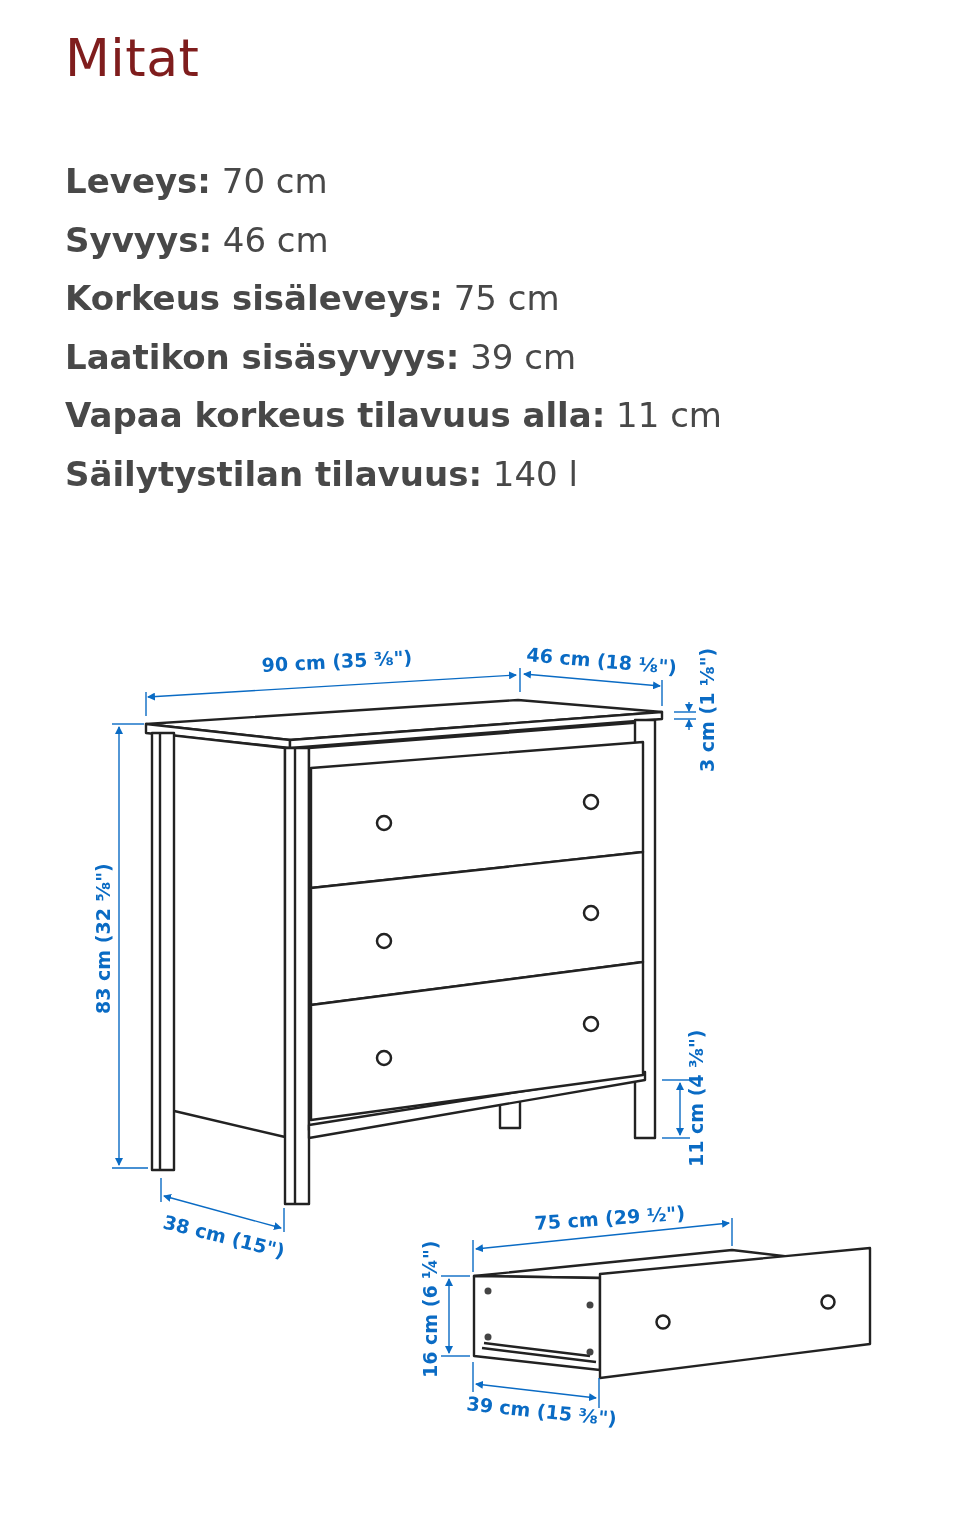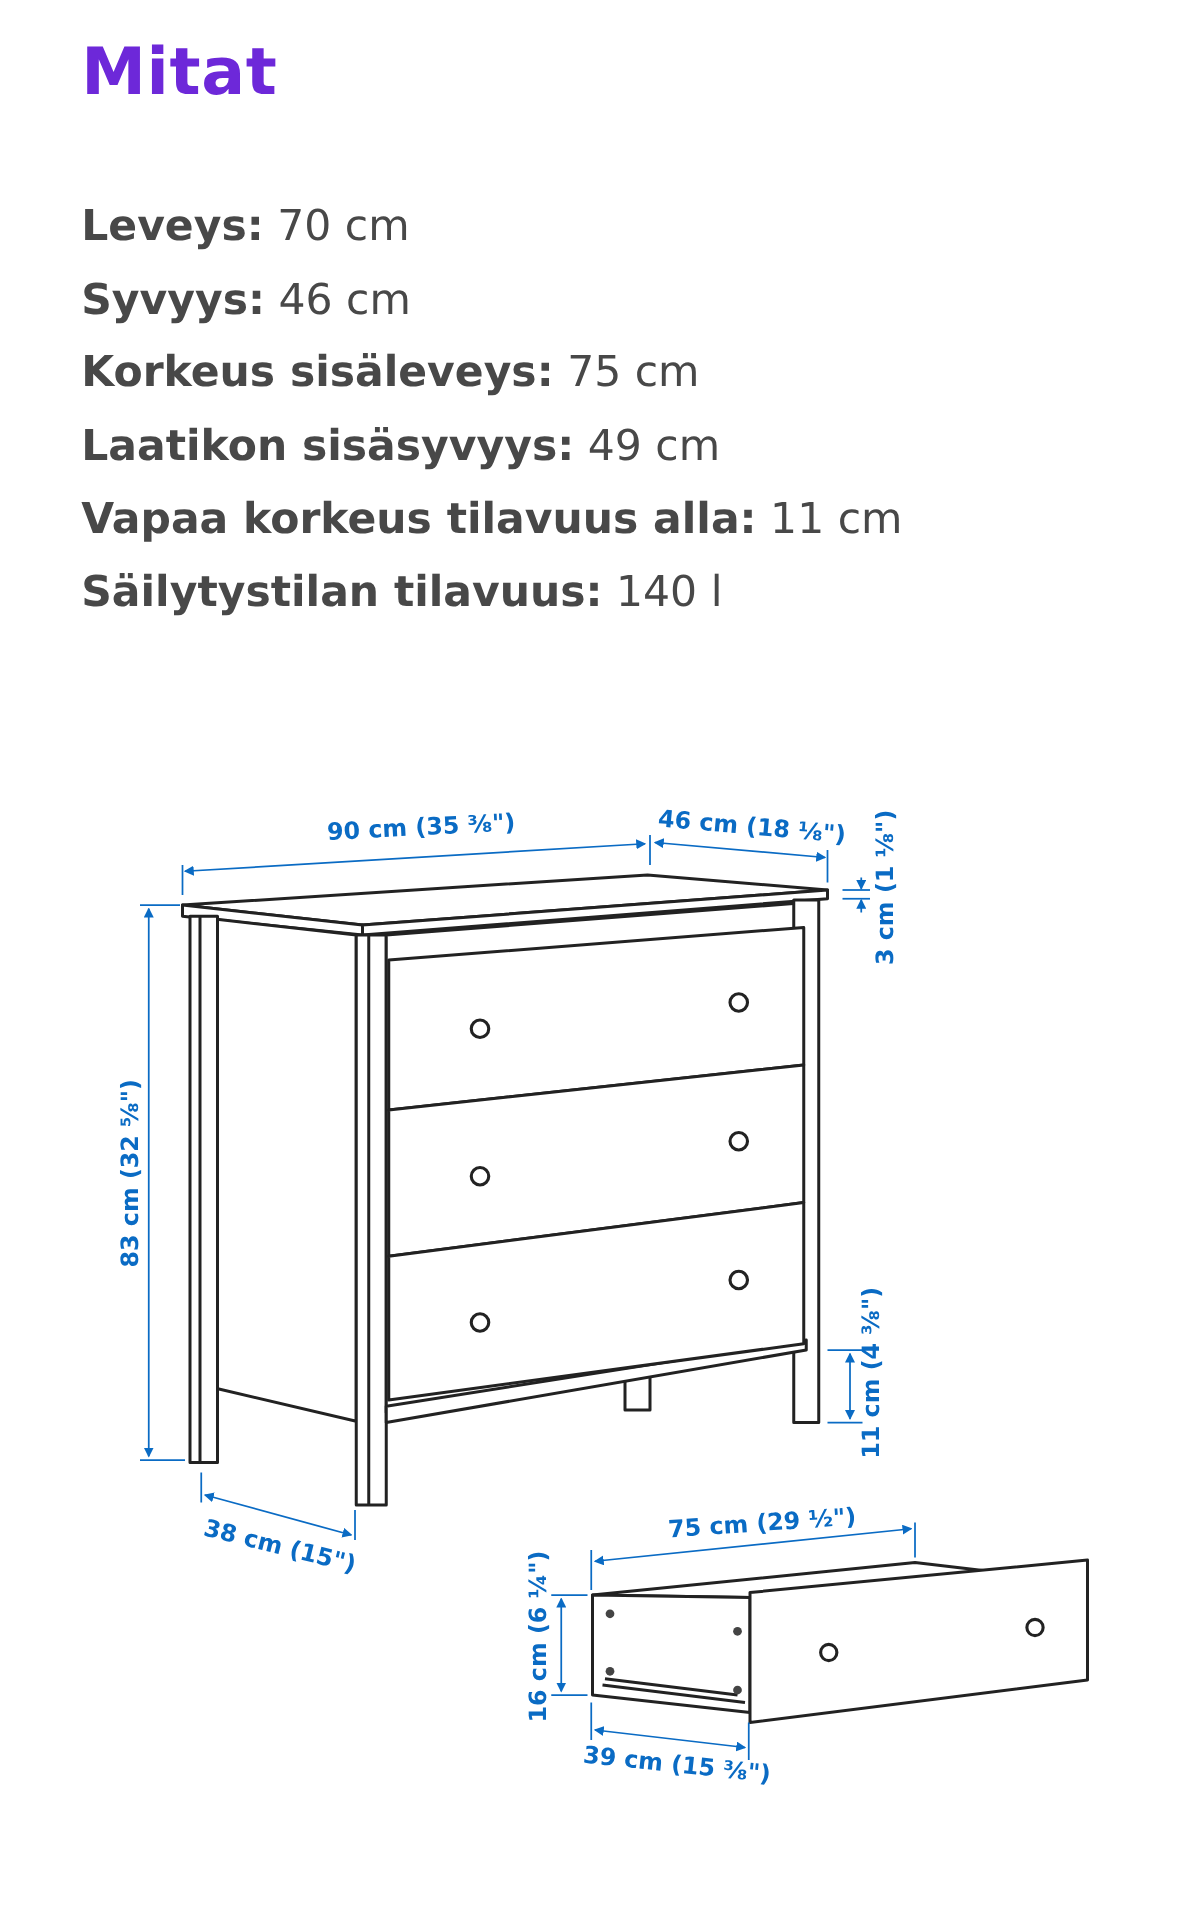--- a/index.html
+++ b/index.html
@@ -2,21 +2,21 @@
 <html><head>
   <meta charset="utf-8">
   <style>
     html, body { margin: 0; padding: 0; background: #ffffff; }
     body {
       width: 960px; height: 1532px; position: relative; overflow: hidden;
       font-family: "DejaVu Sans", sans-serif; color: #484848;
     }
     .title {
       position: absolute; left: 65px; top: 28px;
-      font-size: 52px; font-weight: bold; color: #6d28d9; margin: 0;
+      font-size: 52px; font-weight: normal; color: #7f1d1d; margin: 0;
       letter-spacing: 0.5px;
     }
     .specs { position: absolute; left: 65px; top: 152px; margin: 0; padding: 0; list-style: none; }
     .spec-row { font-size: 34px; line-height: 58.6px; white-space: nowrap; color: #484848; }
     .spec-label { font-weight: bold; text-align: right; }
     .spec-value { font-weight: normal; }
     .diagram { position: absolute; left: 0; top: 600px; width: 960px; height: 932px; }
     .dim-text {
       font-family: "DejaVu Sans", sans-serif; font-weight: bold; font-size: 19px; fill: #0a6bc4;
     }
@@ -34,21 +34,21 @@
   <li class="spec-row">
     <span class="spec-label">Syvyys:</span>
     <span class="spec-value">46 cm</span>
   </li>
   <li class="spec-row">
     <span class="spec-label">Korkeus sisäleveys:</span>
     <span class="spec-value">75 cm</span>
   </li>
   <li class="spec-row">
     <span class="spec-label">Laatikon sisäsyvyys:</span>
-    <span class="spec-value">49 cm</span>
+    <span class="spec-value">39 cm</span>
   </li>
   <li class="spec-row">
     <span class="spec-label">Vapaa korkeus tilavuus alla:</span>
     <span class="spec-value">11 cm</span>
   </li>
   <li class="spec-row">
     <span class="spec-label">Säilytystilan tilavuus:</span>
     <span class="spec-value">140 l</span>
   </li>
 </ul>

